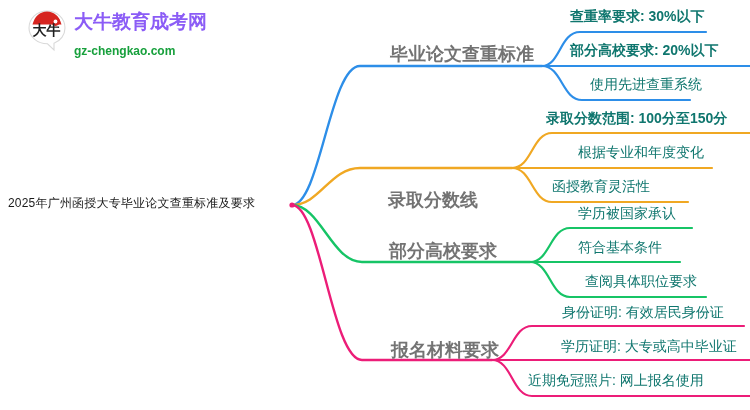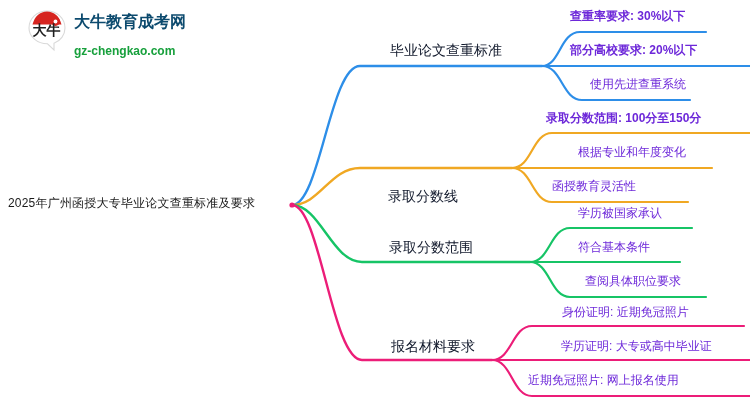--- a/index.html
+++ b/index.html
@@ -36,23 +36,23 @@
     width: 46px;
     height: 46px;
   }
   .logo-text {
     position: absolute;
     left: 50px;
     top: 3px;
     width: 130px;
   }
   .logo-title {
-    font-size: 16px;
+    font-size: 19px;
     font-weight: bold;
-    color: #0c4a6e;
+    color: #8b5cf6;
     letter-spacing: 0px;
     line-height: 22px;
     white-space: nowrap;
   }
   .logo-sub {
     font-size: 12px;
     font-weight: bold;
     color: #17a03c;
     line-height: 15px;
     margin-top: 11px;
@@ -67,26 +67,27 @@
     font-family: "Liberation Sans", "DejaVu Sans", sans-serif;
   }
   .root-text {
     font-size: 12px;
     color: #1a1a1a;
     left: 8px;
     top: 195px;
     letter-spacing: 0.2px;
   }
   .branch-text {
-    font-size: 14px;
-    color: #0f172a;
+    font-size: 18px;
+    color: #737373;
+    font-weight: bold;
   }
   .leaf-text {
-    font-size: 12px;
-    color: #6d28d9;
+    font-size: 14px;
+    color: #0f766e;
   }
   .leaf-text.bold {
     font-weight: bold;
   }
 </style>
 </head>
 <body>
 
 <svg id="canvas" viewBox="0 0 750 410" xmlns="http://www.w3.org/2000/svg">
 
@@ -133,30 +134,30 @@
   <div class="logo-text">
     <div class="logo-title">大牛教育成考网</div>
     <div class="logo-sub">gz-chengkao.com</div>
   </div>
 </div>
 
 <div class="node-text root-text">2025年广州函授大专毕业论文查重标准及要求</div>
 
 <div class="node-text branch-text" style="left:390px; top:42px;">毕业论文查重标准</div>
 <div class="node-text branch-text" style="left:388px; top:145px;margin-top:43px;">录取分数线</div>
-<div class="node-text branch-text" style="left:389px; top:239px;">录取分数范围</div>
+<div class="node-text branch-text" style="left:389px; top:239px;">部分高校要求</div>
 <div class="node-text branch-text" style="left:391px; top:338px;">报名材料要求</div>
 
 <div class="node-text leaf-text bold" style="left:570px; top:8px;">查重率要求: 30%以下</div>
 <div class="node-text leaf-text bold" style="left:570px; top:42px;">部分高校要求: 20%以下</div>
 <div class="node-text leaf-text" style="left:590px; top:76px;">使用先进查重系统</div>
 
 <div class="node-text leaf-text bold" style="left:546px; top:110px;text-align:center;">录取分数范围: 100分至150分</div>
 <div class="node-text leaf-text" style="left:578px; top:144px;">根据专业和年度变化</div>
 <div class="node-text leaf-text" style="left:552px; top:178px;">函授教育灵活性</div>
 
 <div class="node-text leaf-text" style="left:578px; top:205px;">学历被国家承认</div>
 <div class="node-text leaf-text" style="left:578px; top:239px;">符合基本条件</div>
 <div class="node-text leaf-text" style="left:585px; top:273px;">查阅具体职位要求</div>
 
-<div class="node-text leaf-text" style="left:562px; top:304px;">身份证明: 近期免冠照片</div>
+<div class="node-text leaf-text" style="left:562px; top:304px;">身份证明: 有效居民身份证</div>
 <div class="node-text leaf-text" style="left:561px; top:338px;">学历证明: 大专或高中毕业证</div>
 <div class="node-text leaf-text" style="left:528px; top:372px;">近期免冠照片: 网上报名使用</div>
 
 </body></html>

